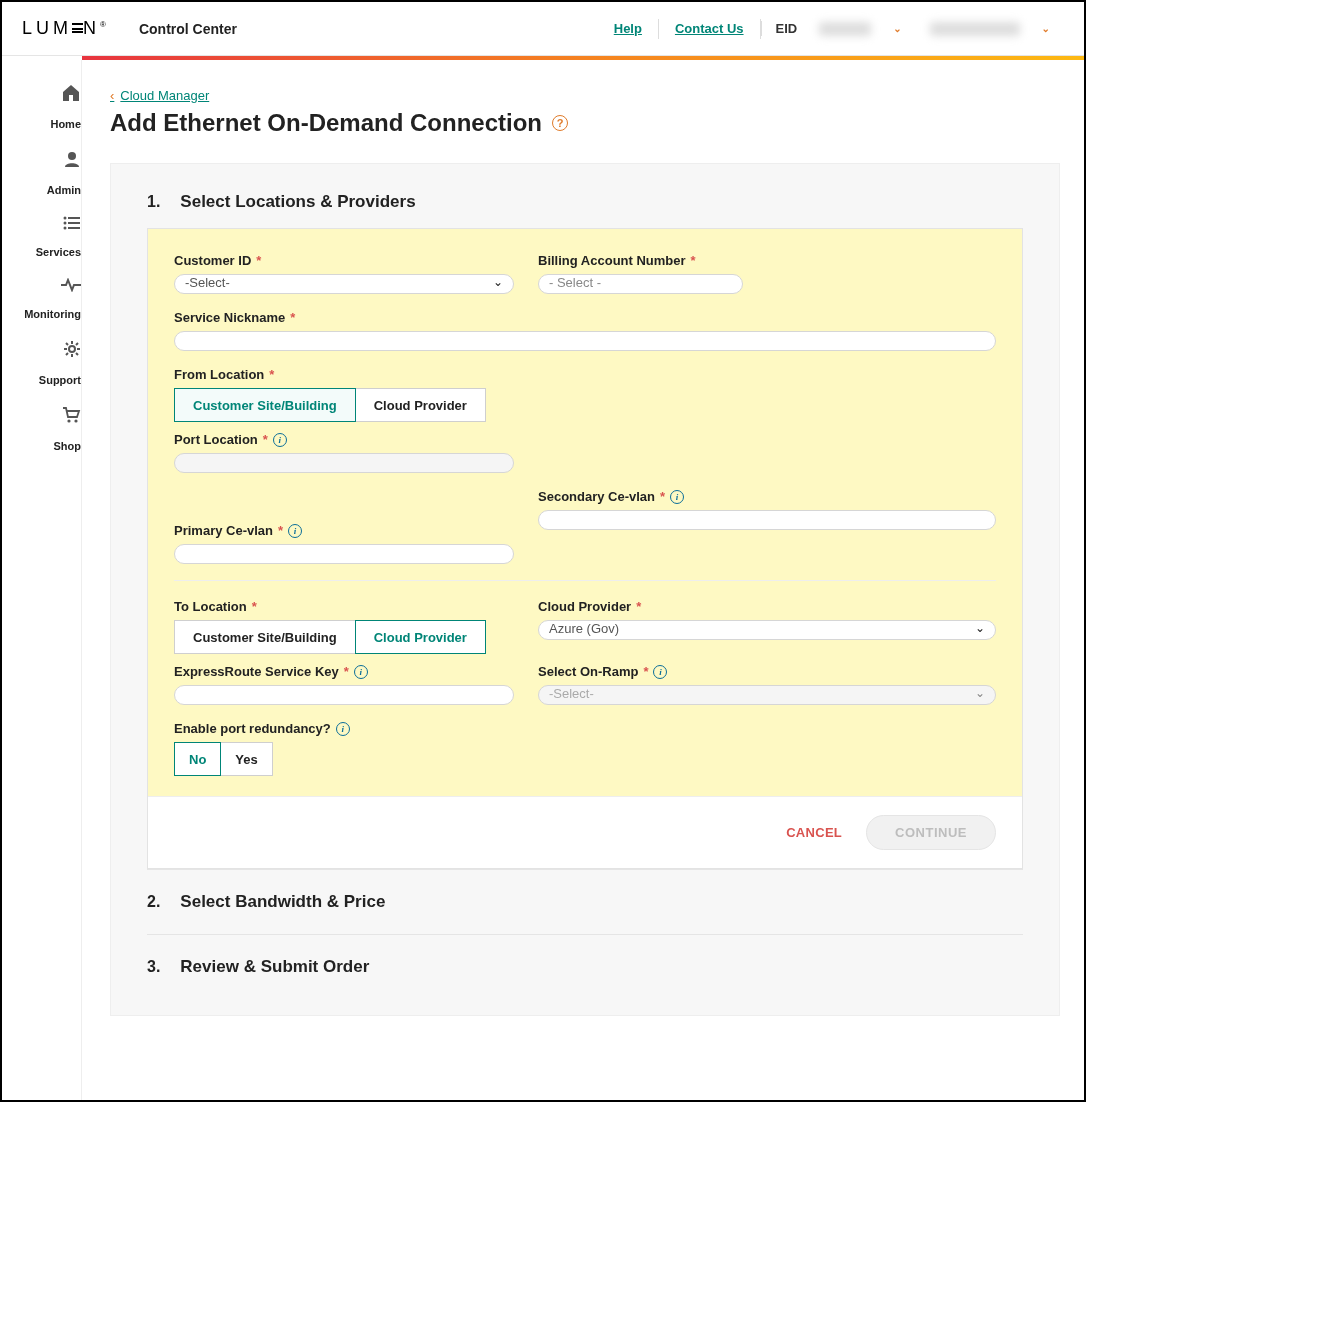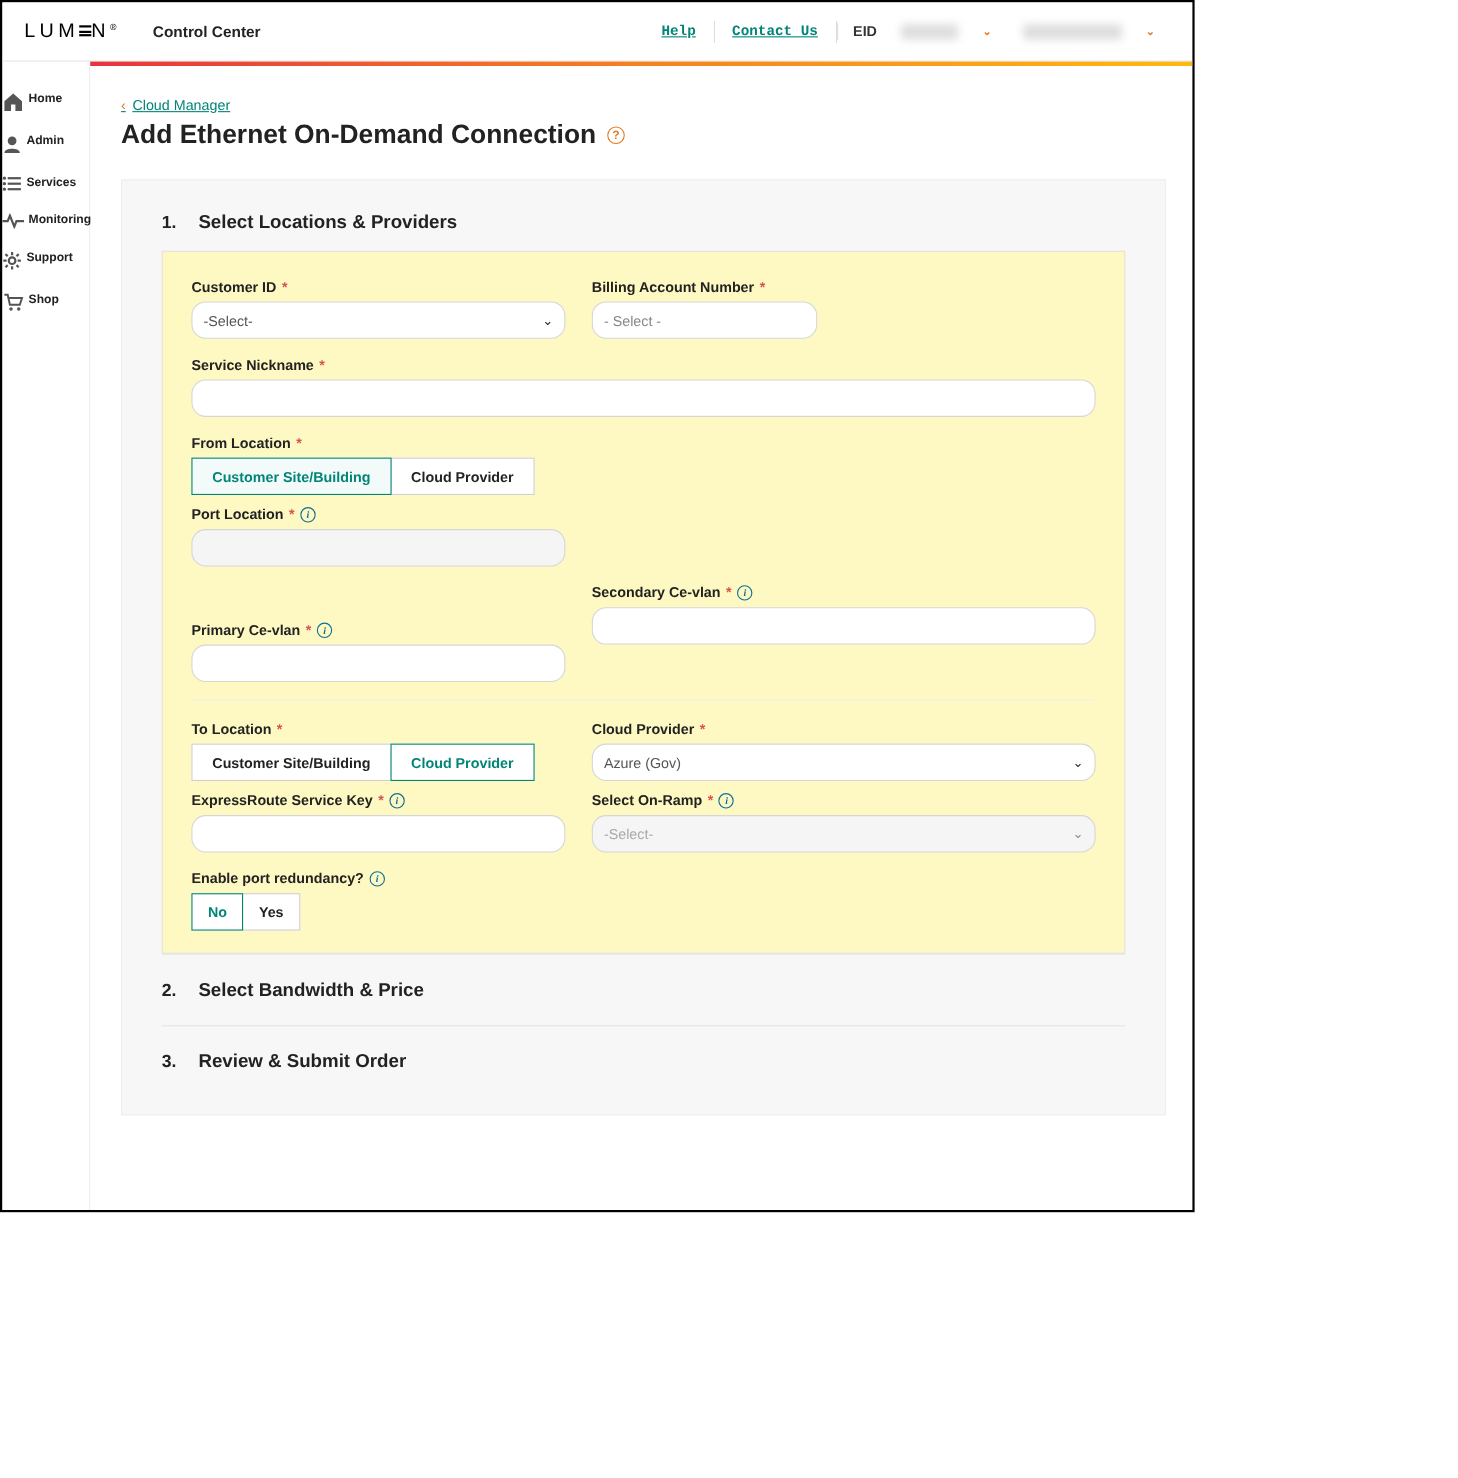--- a/index.html
+++ b/index.html
@@ -5,31 +5,31 @@
   * { box-sizing: border-box; margin: 0; padding: 0; font-family: Arial, Helvetica, sans-serif; }
   body { background: #fff; border: 2px solid #000; width: 1086px; height: 1102px; position: relative; overflow: hidden; }
 
   
   .topbar { height: 54px; border-bottom: 1px solid #e5e5e5; display: flex; align-items: center; padding: 0 20px; }
   .logo { font-family: Arial; font-weight: 400; letter-spacing: 4px; font-size: 18px; color: #000; }
   .logo .e { display:inline-block; border-top:2px solid #000; border-bottom:2px solid #000; height:10px; width:11px; position:relative; top:-1px; }
   .logo .e::after{content:"";position:absolute;left:0;top:3px;width:100%;border-top:2px solid #000;}
   .app-title { margin-left: 29px; font-weight: bold; font-size: 14px; color: #222; }
   .topbar-right { margin-left: auto; display: flex; align-items: center; gap: 0; font-size: 13px; }
-  .top-link { color: #008577; font-weight: bold; text-decoration: underline; padding: 0 16px; border-right: 1px solid #ddd; cursor: pointer; line-height: 20px; font-family: Liberation Mono, monospace; }
+  .top-link { color: #008577; font-weight: bold; text-decoration: underline; padding: 0 16px; border-right: 1px solid #ddd; cursor: pointer; line-height: 20px; }
   .eid-block { padding: 0 14px; border-left: 1px solid #ddd; display:flex; align-items:center; gap:22px; color:#333; font-weight:bold; cursor:pointer;}
   .blur { filter: blur(4px); background: #ddd; color:#ccc; border-radius:3px; display:inline-block; height:14px; }
   .chev-down { font-size: 10px; color:#e07b2a; }
 
   
   .accent-bar { height: 4px; background: linear-gradient(to right, #e7343f 0%, #f58220 50%, #fdb913 100%); margin-left:80px; }
 
   
   .sidebar { position:absolute; top:58px; left:0; width:80px; bottom:0; border-right:1px solid #eee; padding-top:14px; }
-  .side-item { display:flex; flex-direction:row; align-items:flex-start; gap:4px; padding:10px 0; cursor:pointer; color:#333; }
+  .side-item { display:flex; flex-direction:column; align-items:flex-end; gap:16px; padding:10px 0; cursor:pointer; color:#333; }
   .side-item .ico { font-size:18px; color:#555; }
   .side-item .lbl { font-size:11px; font-weight:bold; color:#222; }
 
   
   .main { position:absolute; top:58px; left:80px; right:0; bottom:0; padding: 28px 24px 10px 28px; overflow:auto; }
   .breadcrumb { color:#008577; font-size:13px; display:flex; align-items:center; gap:6px; cursor:pointer; text-decoration:underline; }
   .breadcrumb .chev-left { color:#e07b2a; text-decoration:none; }
   h1.page-title { font-size:24px; font-weight:800; color:#222; margin-top:6px; display:flex; align-items:center; gap:10px;}
   .help-circle { width:16px; height:16px; border:1.5px solid #e07b2a; border-radius:50%; color:#e07b2a; font-size:11px; font-weight:bold; display:inline-flex; align-items:center; justify-content:center; cursor:pointer;}
 
@@ -38,21 +38,21 @@
   .step-num { font-size:16px; font-weight:bold; color:#222; }
   .step-title { font-size:17px; font-weight:800; color:#222; }
 
   .card { background:#fef9c3; border:1px solid #e3e3e3; padding:24px 26px 16px 26px; }
   .row { display:flex; gap:24px; margin-bottom:16px; }
   .col { flex:1; }
   .field-label { font-size:13px; font-weight:bold; color:#222; margin-bottom:6px; display:flex; align-items:center; gap:5px;}
   .req { color:#d9534f; }
   .info-circle { width:14px; height:14px; border:1.3px solid #0b6e99; border-radius:50%; color:#0b6e99; font-size:9px; font-weight:bold; display:inline-flex; align-items:center; justify-content:center; cursor:pointer; font-family: Georgia, serif; font-style: italic;}
 
-  .select, .input { width:100%; height:34px; border:1px solid #d6d6d6; border-radius:13px; background:#fff; padding:0 10px; font-size:13px; color:#555; display:flex; align-items:center; justify-content:space-between; cursor:pointer;}
+  .select, .input { width:100%; height:20px; border:1px solid #d6d6d6; border-radius:13px; background:#fff; padding:0 10px; font-size:13px; color:#555; display:flex; justify-content:space-between; cursor:pointer;}
   .select .caret { font-size:12px; color:#222; }
   .select.disabled, .input.disabled { background:#f5f5f5; color:#aaa; cursor:default;}
   .input { cursor:text; }
   .select.narrow-billing { width: 205px; }
   .select.full { width:100%; }
 
   .seg-group { display:flex; }
   .seg-btn { border:1px solid #cfcfcf; background:#fff; padding:0 18px; height:34px; font-size:13px; font-weight:bold; color:#222; display:flex; align-items:center; cursor:pointer; }
   .seg-btn:not(:first-child){ margin-left:-1px;}
   .seg-btn.active { border:1.5px solid #008577; color:#008577; background:#f3fbfa; position:relative; z-index:1;}
@@ -298,20 +298,24 @@
               <span>Enable port redundancy?</span> 
               <span class="info-circle">i</span>
             </div>
           <div class="seg-group seg-small">
             <div class="seg-btn active plain-bg">No</div>
             <div class="seg-btn">Yes</div>
           </div>
         </div>
       </div>
 
+      <div class="card-footer">
+        <span class="btn-cancel">CANCEL</span>
+        <span class="btn-continue">CONTINUE</span>
+      </div>
     </div>
 
     <div class="step-row">
       <span class="step-num">2.</span>
       <span class="step-title">Select Bandwidth &amp; Price</span>
     </div>
     <div class="step-row">
       <span class="step-num">3.</span>
       <span class="step-title">Review &amp; Submit Order</span>
     </div>

